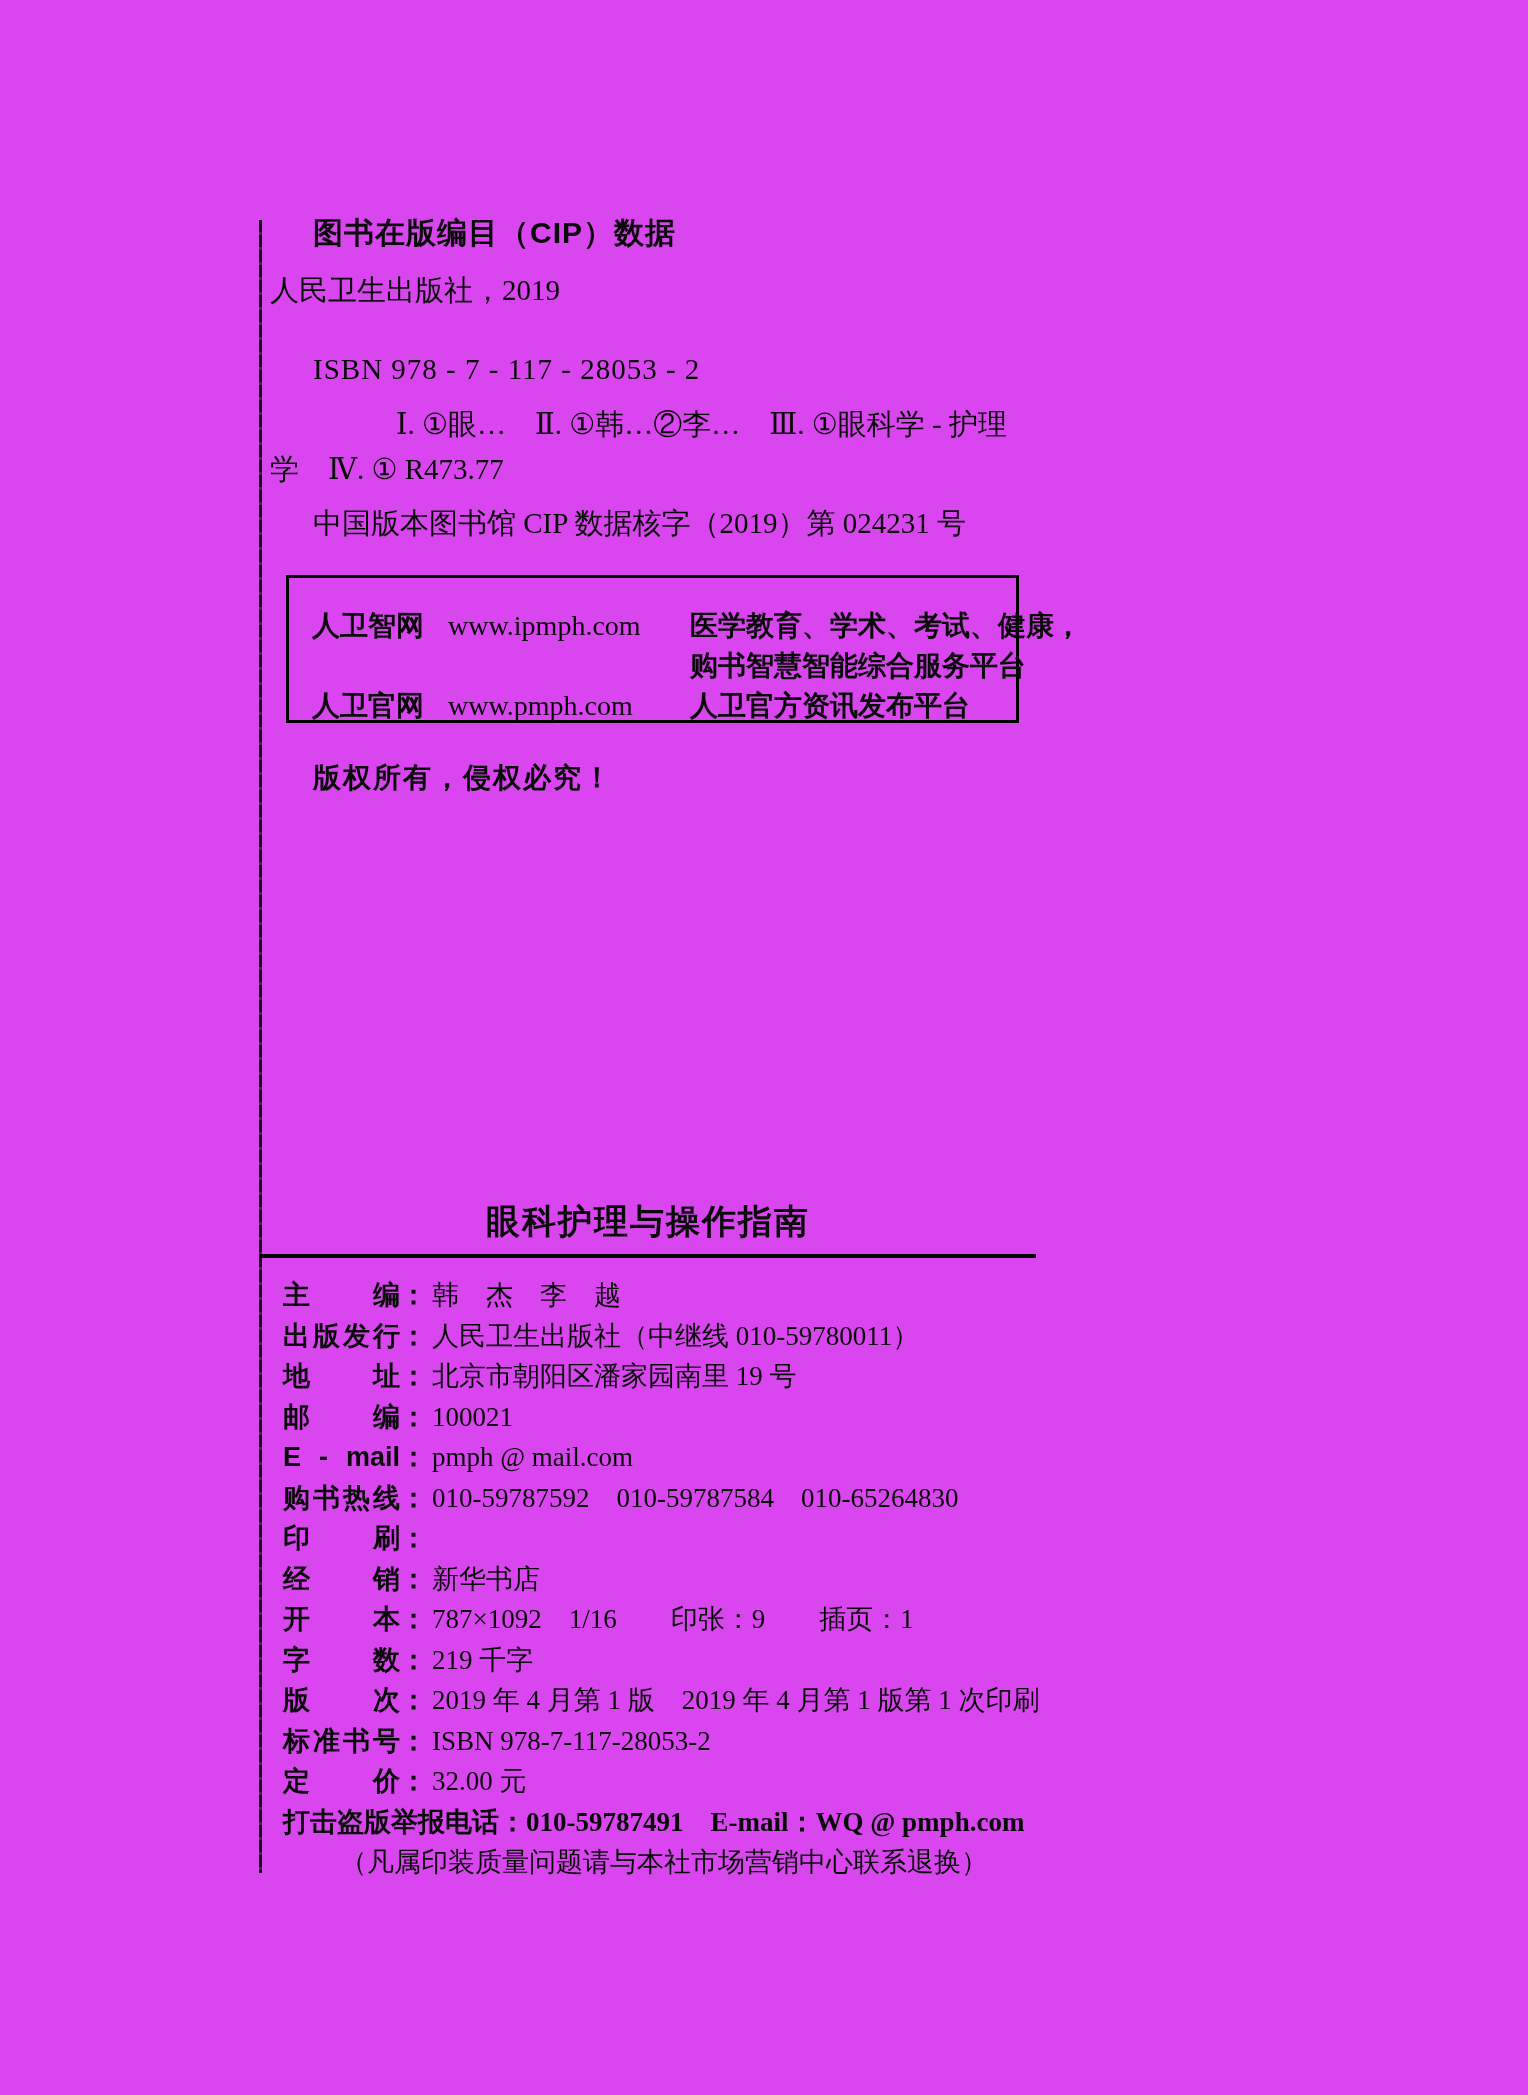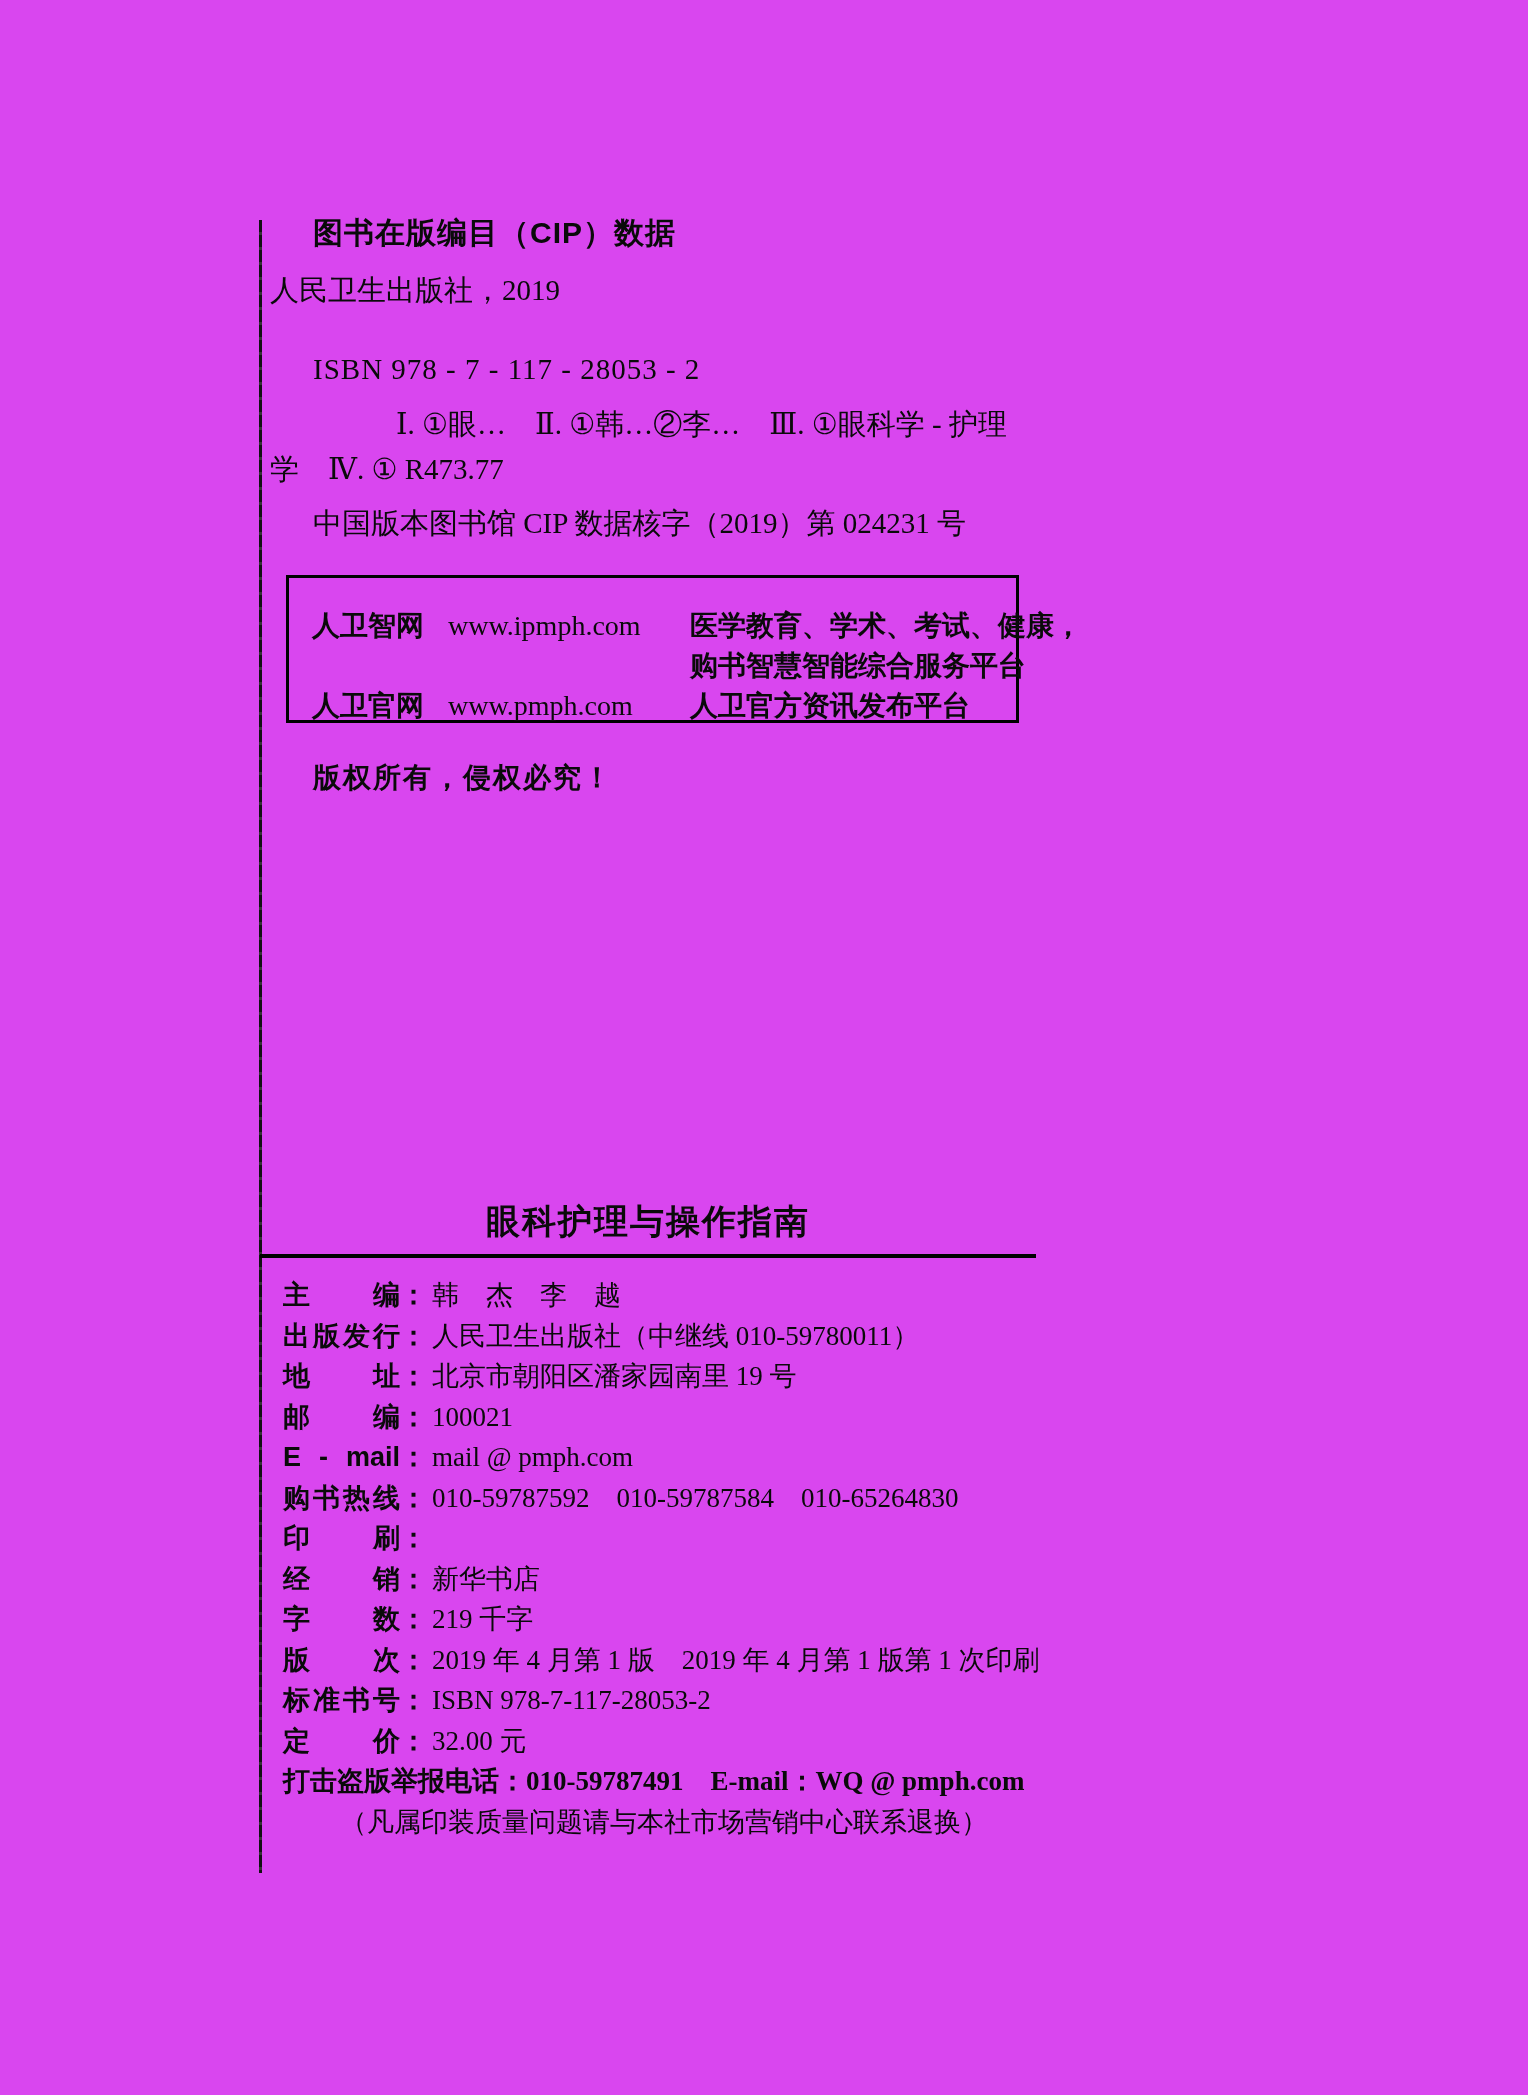--- a/index.html
+++ b/index.html
@@ -119,30 +119,33 @@
     <div class="c-row">
       <span class="c-label">出版发行</span><span class="c-colon">：</span><span class="c-value">人民卫生出版社（中继线 010-59780011）</span>
     </div>
     <div class="c-row">
       <span class="c-label">地址</span><span class="c-colon">：</span><span class="c-value">北京市朝阳区潘家园南里 19 号</span>
     </div>
     <div class="c-row">
       <span class="c-label">邮编</span><span class="c-colon">：</span><span class="c-value">100021</span>
     </div>
     <div class="c-row">
-      <span class="c-label">E - mail</span><span class="c-colon">：</span><span class="c-value">mail @ pmph.com</span>
+      <span class="c-label">E - mail</span><span class="c-colon">：</span><span class="c-value">pmph @ mail.com</span>
     </div>
     <div class="c-row">
       <span class="c-label">购书热线</span><span class="c-colon">：</span><span class="c-value">010-59787592　010-59787584　010-65264830</span>
     </div>
     <div class="c-row">
       <span class="c-label">印刷</span><span class="c-colon">：</span><span class="c-value"></span>
     </div>
     <div class="c-row">
       <span class="c-label">经销</span><span class="c-colon">：</span><span class="c-value">新华书店</span>
+    </div>
+    <div class="c-row">
+      <span class="c-label">开本</span><span class="c-colon">：</span><span class="c-value">787×1092　1/16　　印张：9　　插页：1</span>
     </div>
     <div class="c-row">
       <span class="c-label">字数</span><span class="c-colon">：</span><span class="c-value">219 千字</span>
     </div>
     <div class="c-row">
       <span class="c-label">版次</span><span class="c-colon">：</span><span class="c-value">2019 年 4 月第 1 版　2019 年 4 月第 1 版第 1 次印刷</span>
     </div>
     <div class="c-row">
       <span class="c-label">标准书号</span><span class="c-colon">：</span><span class="c-value">ISBN 978-7-117-28053-2</span>
     </div>

